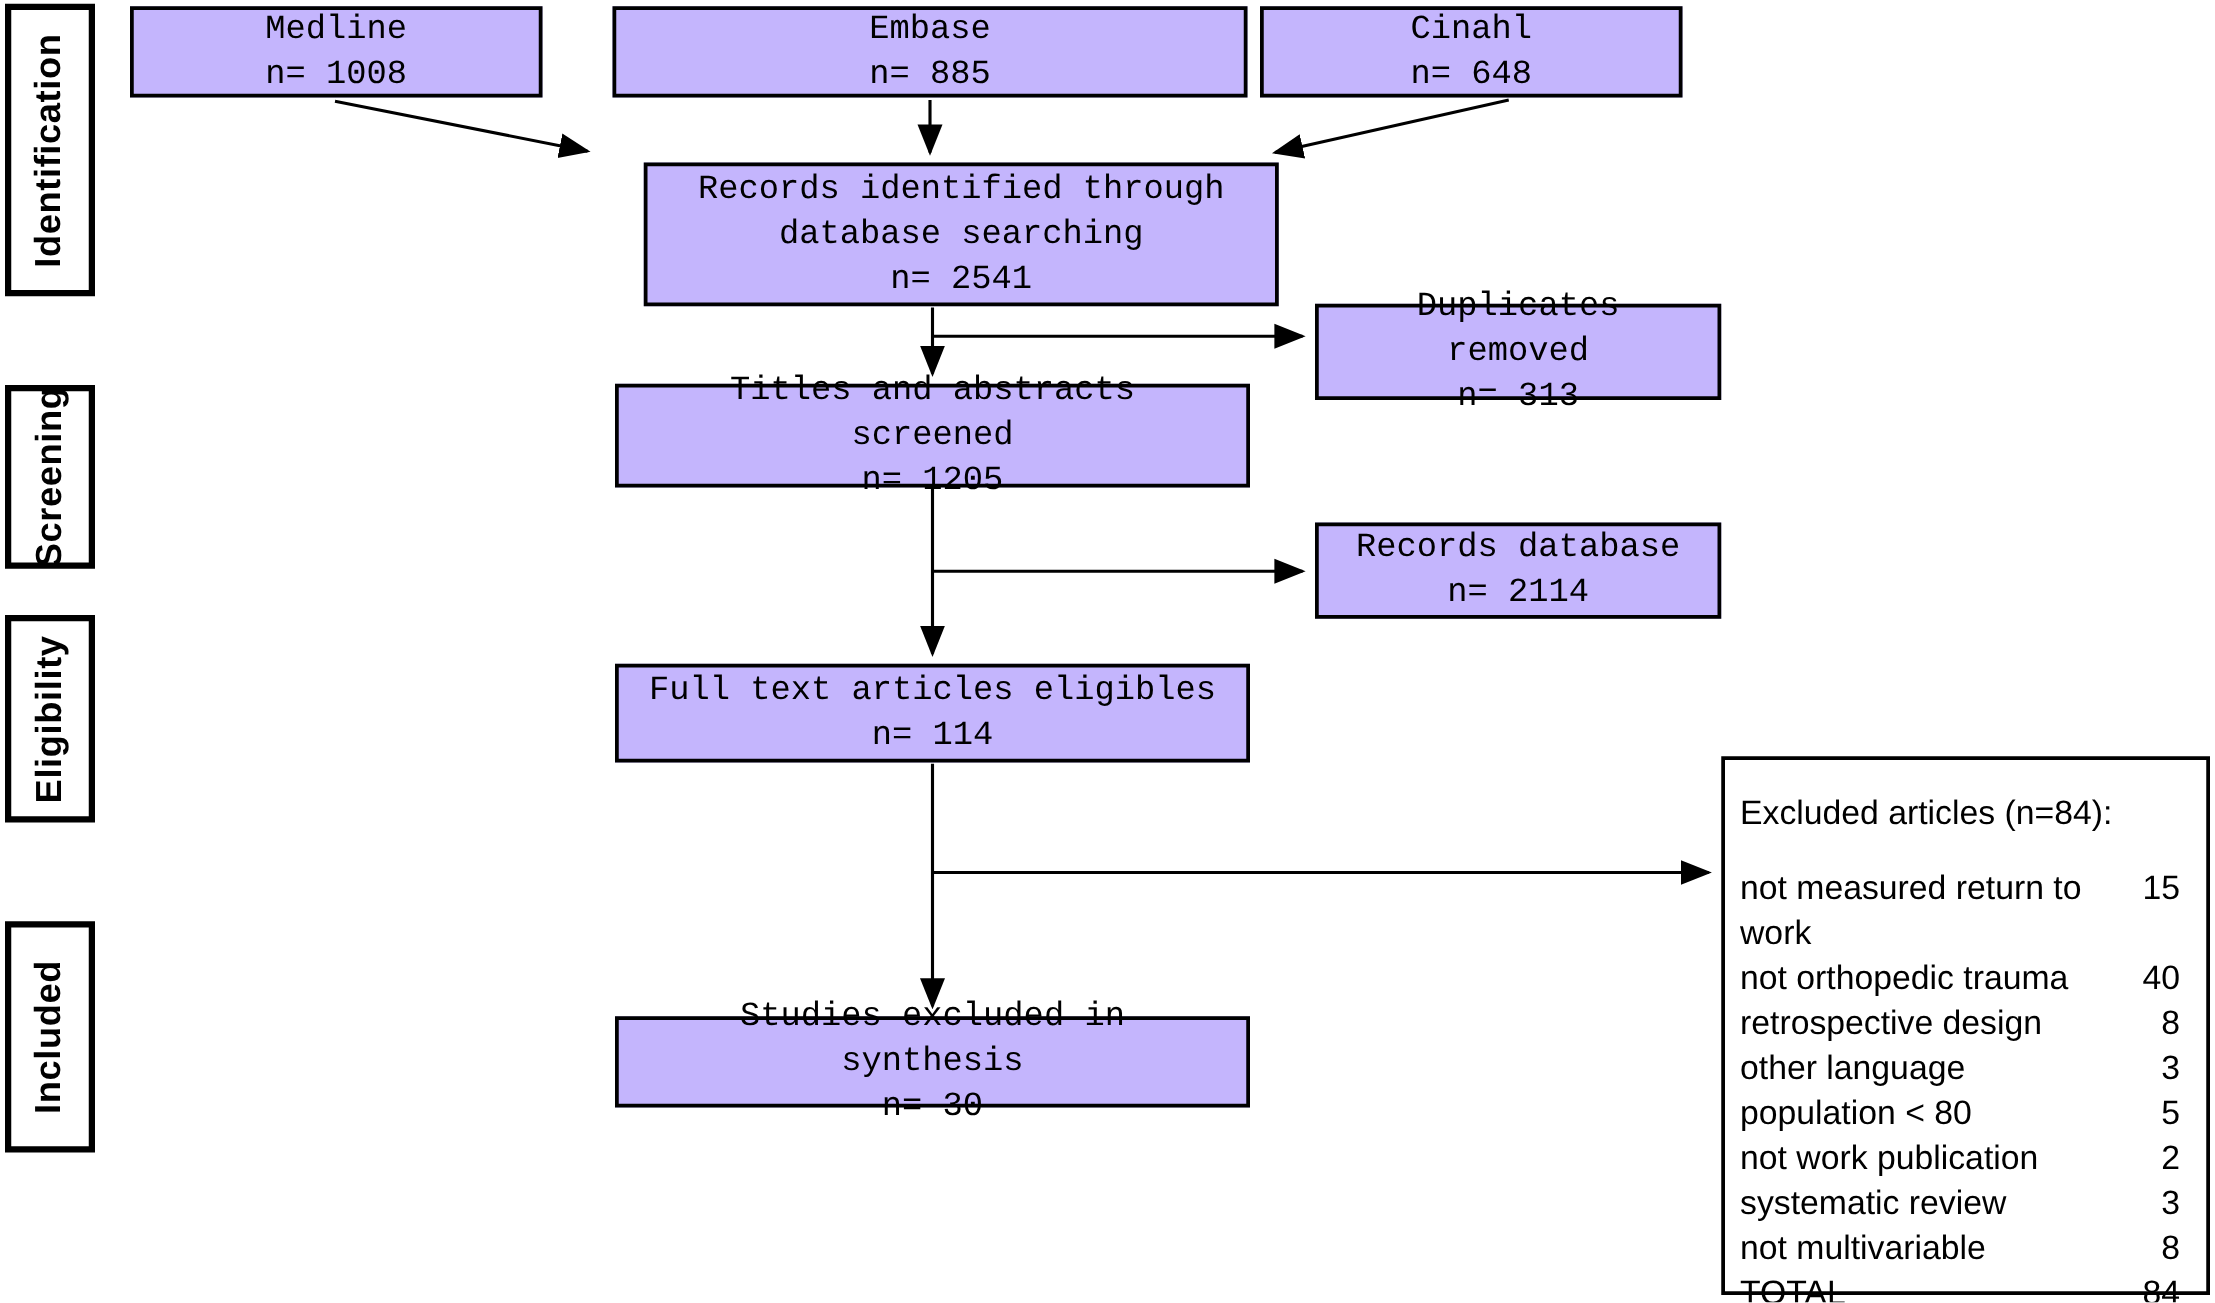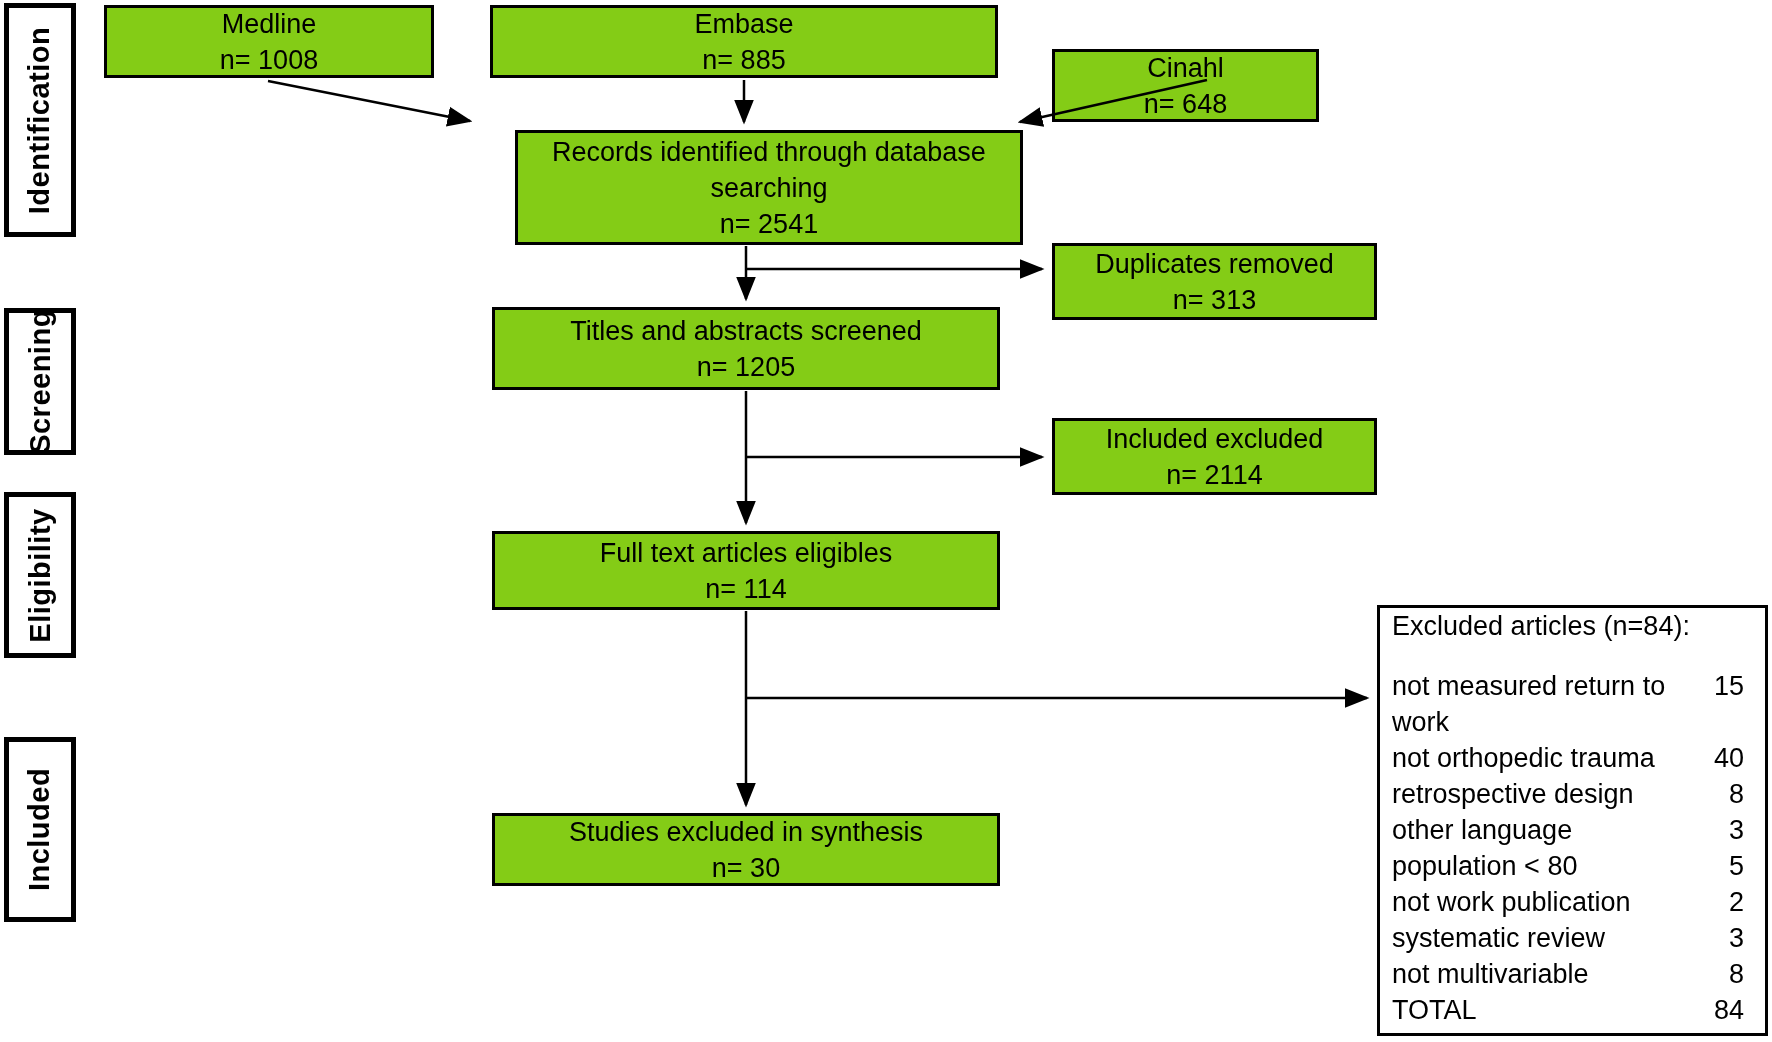--- a/index.html
+++ b/index.html
@@ -14,28 +14,29 @@
     background: #ffffff;
     font-family: "Liberation Sans", sans-serif;
     color: #000000;
     overflow: hidden;
   }
   
   .fbox {
     position: absolute;
     box-sizing: border-box;
     border: 3px solid #000000;
-    background: #84cc16;
+    background: #c4b5fd;
     display: flex;
     flex-direction: column;
     justify-content: center;
     text-align: center;
     font-size: 27px;
     line-height: 36px;
     padding: 0 24px;
+    font-family: Liberation Mono, monospace;
   }
   
   .stage {
     position: absolute;
     box-sizing: border-box;
     border: 5px solid #000000;
     background: #ffffff;
     display: flex;
     align-items: center;
     justify-content: center;
@@ -56,21 +57,21 @@
     pointer-events: none;
   }
   
   .exbox {
     position: absolute;
     box-sizing: border-box;
     border: 3px solid #000000;
     background: #ffffff;
     font-size: 27px;
     line-height: 36px;
-    padding: 0 18px 6px 12px;
+    padding: 24px 18px 6px 12px;
     display: flex;
     flex-direction: column;
   }
   .exbox .ex-title {
     margin-bottom: 24px;
   }
   .ex-row {
     display: flex;
     align-items: flex-start;
   }
@@ -102,21 +103,21 @@
   </div>
 
   <div class="fbox" style="left:104px; top:5px; width:330px; height:73px;">
     <div>Medline</div>
     <div>n= 1008</div>
   </div>
   <div class="fbox" style="left:490px; top:5px; width:508px; height:73px;">
     <div>Embase</div>
     <div>n= 885</div>
   </div>
-  <div class="fbox" style="left:1052px; top:5px; width:267px; height:73px;margin-top:44px;">
+  <div class="fbox" style="left:1008px; top:5px; width:338px; height:73px;">
     <div>Cinahl</div>
     <div>n= 648</div>
   </div>
 
   <div class="fbox" style="left:515px; top:130px; width:508px; height:115px;">
     <div>Records identified through database searching</div>
     <div>n= 2541</div>
   </div>
   <div class="fbox" style="left:492px; top:307px; width:508px; height:83px;">
     <div>Titles and abstracts screened</div>
@@ -129,21 +130,21 @@
   <div class="fbox" style="left:492px; top:813px; width:508px; height:73px;">
     <div>Studies excluded in synthesis</div>
     <div>n= 30</div>
   </div>
 
   <div class="fbox" style="left:1052px; top:243px; width:325px; height:77px;">
     <div>Duplicates removed</div>
     <div>n= 313</div>
   </div>
   <div class="fbox" style="left:1052px; top:418px; width:325px; height:77px;">
-    <div>Included excluded</div>
+    <div>Records database</div>
     <div>n= 2114</div>
   </div>
 
   <div class="exbox" style="left:1377px; top:605px; width:391px; height:431px;">
     <div class="ex-title">Excluded articles (n=84):</div>
     <div class="ex-row">
       <span class="ex-label">not measured return to work</span>
       <span class="ex-value">15</span>
     </div>
     <div class="ex-row">

